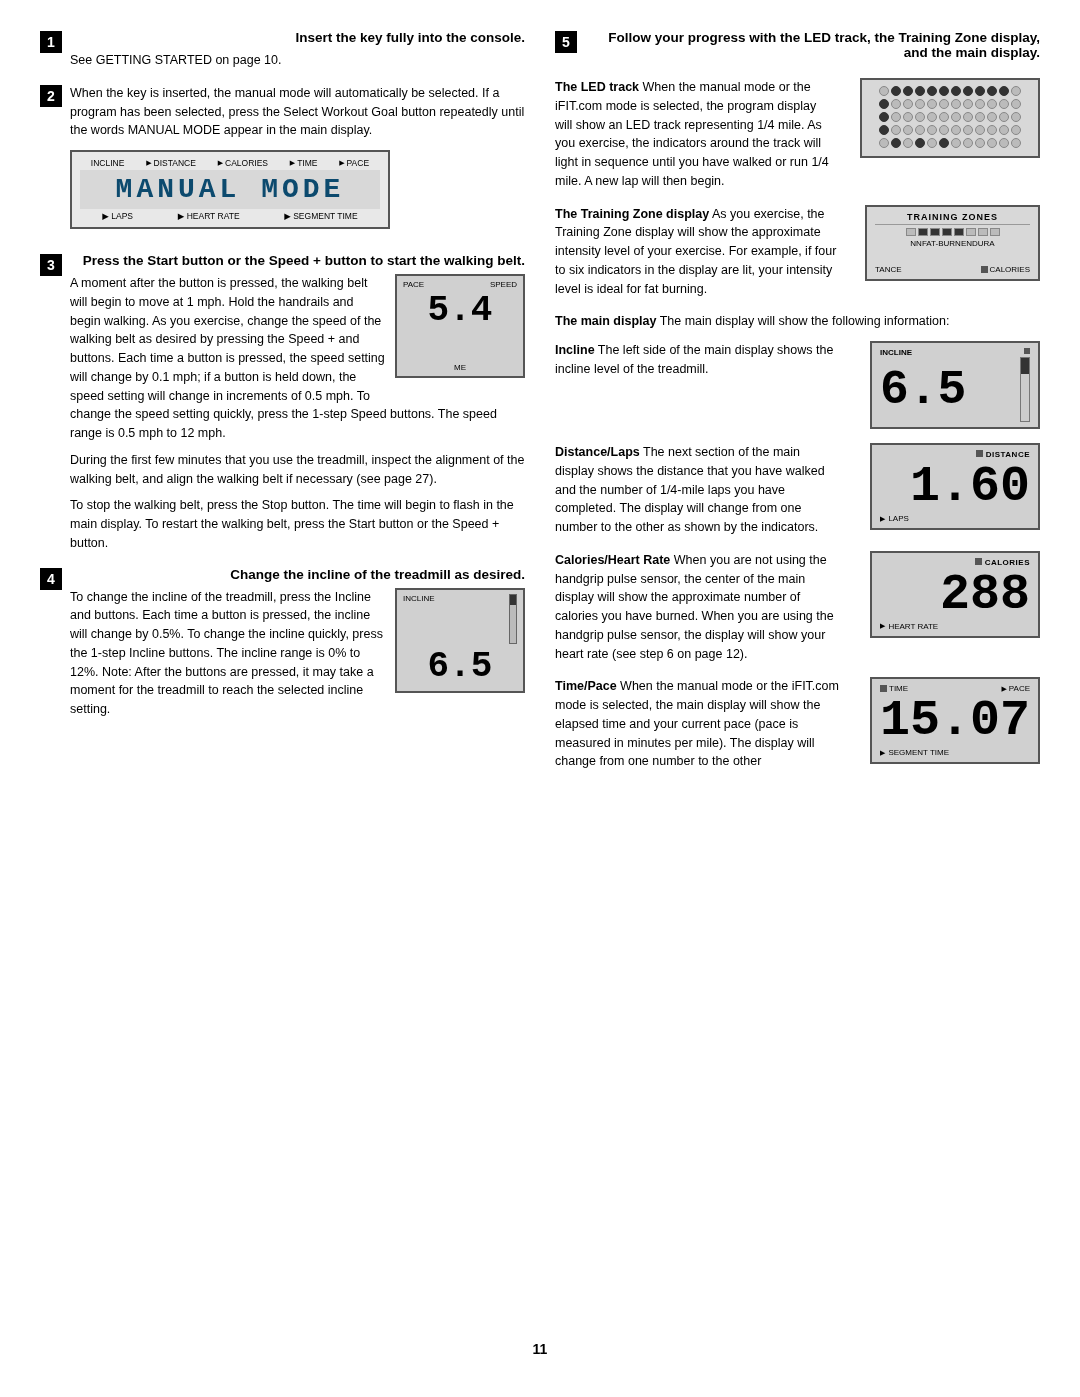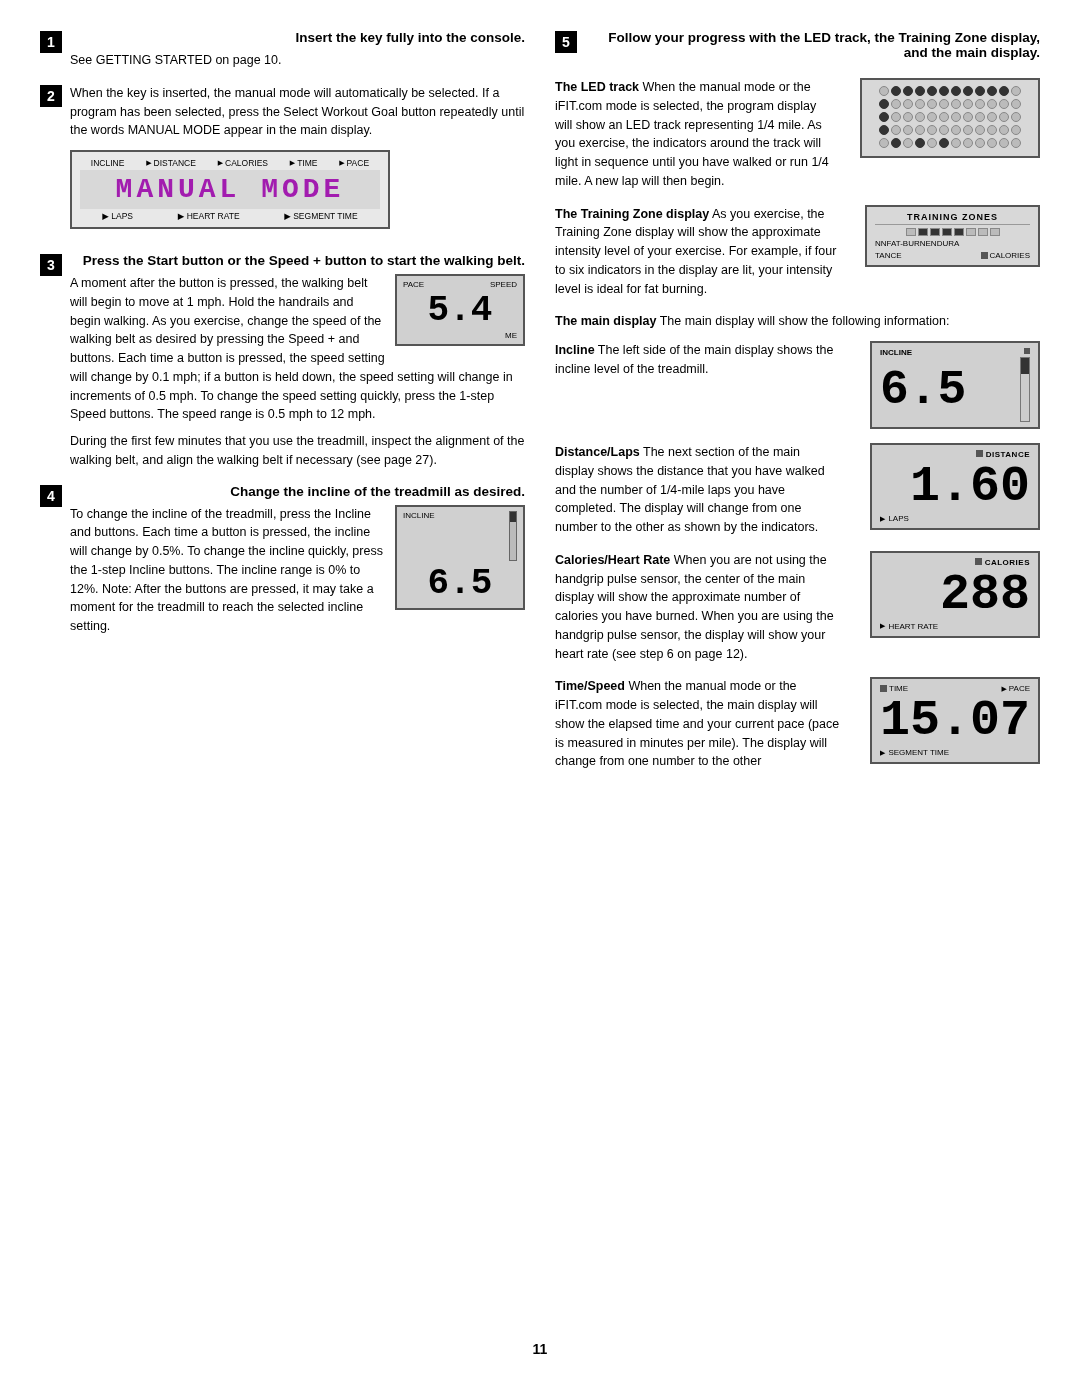--- a/index.html
+++ b/index.html
@@ -108,21 +108,21 @@
     .display-label-item .arrow {
       font-size: 7px;
     }
 
     .manual-mode-text {
       font-family: 'Courier New', monospace;
       font-size: 28px;
       font-weight: bold;
       text-align: center;
       letter-spacing: 4px;
-      color: #a21caf;
+      color: #0c4a6e;
       padding: 4px 0;
       background: #d8d8d8;
     }
 
     .display-labels-bottom {
       display: flex;
       justify-content: space-around;
       font-size: 8.5px;
       margin-top: 2px;
     }
@@ -150,21 +150,22 @@
     .speed-display-number {
       font-family: 'Courier New', monospace;
       font-size: 36px;
       font-weight: bold;
       text-align: center;
       color: #000;
     }
 
     .speed-display-bottom {
       font-size: 8px;
-      text-align: right;
+      text-align: center;
+      margin-top: 32px;
     }
 
     
     .incline-display-container {
       float: right;
       margin: 0 0 10px 10px;
       width: 130px;
     }
 
     .incline-display {
@@ -253,23 +254,23 @@
       border: 1px solid #888;
       background: #bbb;
     }
 
     .tz-dot.filled {
       background: #333;
     }
 
     .tz-labels {
       display: flex;
-      justify-content: flex-start;
-      font-size: 8px;
-      margin-bottom: 3px;
+      justify-content: center;
+      font-size: 8px;
+      margin-bottom: 17px;
     }
 
     .tz-bottom {
       display: flex;
       justify-content: space-between;
       font-size: 8px;
       text-align: center;
     }
 
     
@@ -445,20 +446,21 @@
                   <span>PACE</span>
                   <span>SPEED</span>
                 </div>
                 <div class="speed-display-number">5.4</div>
                 <div class="speed-display-bottom">ME</div>
               </div>
             </div>
             <div class="step-body">A moment after the button is pressed, the walking belt will begin to move at 1 mph. Hold the handrails and begin walking. As you exercise, change the speed of the walking belt as desired by pressing the Speed + and  buttons. Each time a button is pressed, the speed setting will change by 0.1 mph; if a button is held down, the speed setting will change in increments of 0.5 mph. To change the speed setting quickly, press the 1-step Speed buttons. The speed range is 0.5 mph to 12 mph.</div>
           </div>
           <div class="step-body" style="margin-top:8px;">During the first few minutes that you use the treadmill, inspect the alignment of the walking belt, and align the walking belt if necessary (see page 27).</div>
+          <div class="step-body" style="margin-top:8px;">To stop the walking belt, press the Stop button. The time will begin to flash in the main display. To restart the walking belt, press the Start button or the Speed + button.</div>
         </div>
       </div>
 
       <div class="step">
         <div class="step-num">4</div>
         <div class="step-content">
           <div class="step-title">Change the incline of the treadmill as desired.</div>
           <div class="clearfix">
 
             <div class="incline-display-container">
@@ -649,21 +651,21 @@
           <div class="dp-number">288</div>
           <div class="dp-label-bottom">
             <span class="dp-arrow">▶</span>
             <span>HEART RATE</span>
           </div>
         </div>
       </div>
 
       <div class="display-section">
         <div class="display-section-text">
-          <span class="sub-bold">Time/Speed</span><span> When the manual mode or the iFIT.com mode is selected, the main display will show the elapsed time and your current pace (pace is measured in minutes per mile). The display will change from one number to the other</span>
+          <span class="sub-bold">Time/Pace</span><span> When the manual mode or the iFIT.com mode is selected, the main display will show the elapsed time and your current pace (pace is measured in minutes per mile). The display will change from one number to the other</span>
         </div>
         <div class="seg-time-panel">
           <div class="seg-top-labels">
             <span class="seg-label-item">
               <span class="small-sq"></span>
               <span>TIME</span>
             </span>
             <span class="seg-label-item">
               <span class="dp-arrow">▶</span>
               <span>PACE</span>

